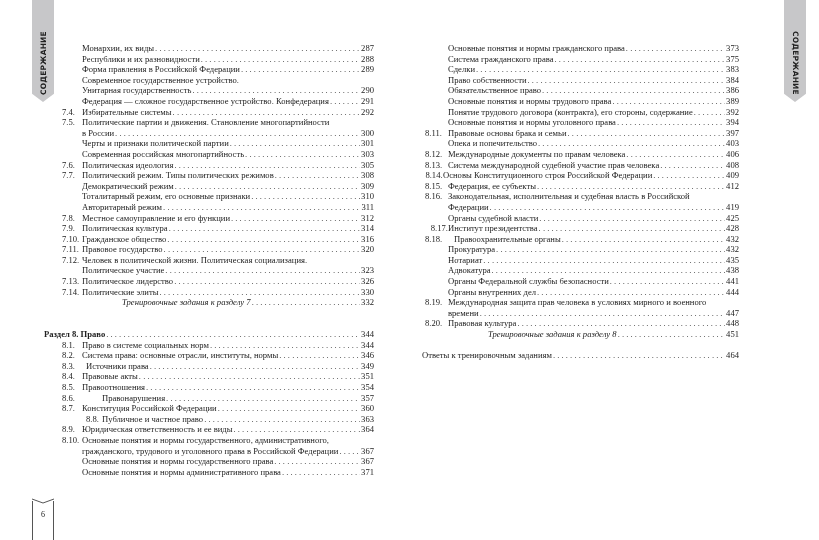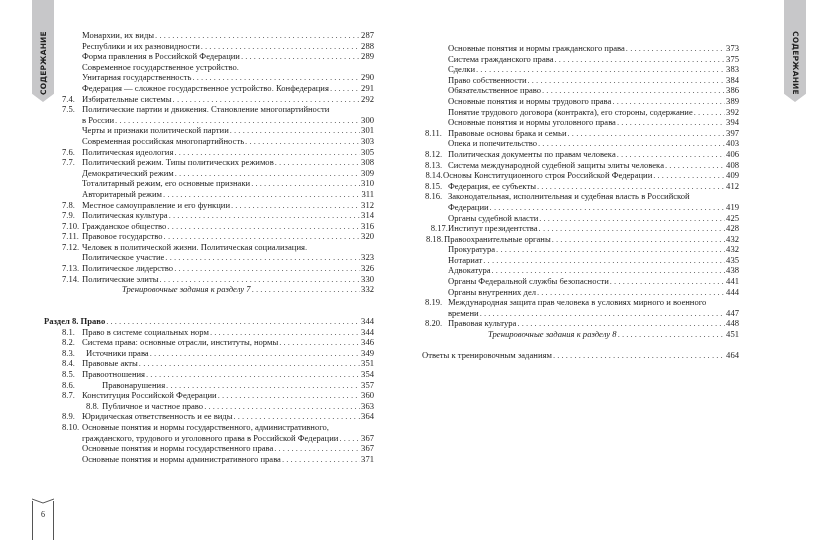--- a/index.html
+++ b/index.html
@@ -10,21 +10,21 @@
   .page.right { left:410px; width:409px; }
   .tab { position:absolute; top:0; width:22px; height:102px; background:#c7c7c9;
          clip-path:polygon(0 0,100% 0,100% 92%,50% 100%,0 92%); }
   .tab.left { left:32px; }
   .tab.right { left:374px; }
   .tab-label { position:absolute; top:50%; left:50%; font-family:"DejaVu Sans", sans-serif;
                font-weight:bold; font-size:7.5px; letter-spacing:0.2px; color:#222; white-space:nowrap; }
   .tab.left .tab-label { transform:translate(-50%,-50%) rotate(-90deg); margin-top:12px; }
   .tab.right .tab-label { transform:translate(-50%,-50%) rotate(90deg); margin-top:12px; }
   .toc { position:absolute; font-size:8.6px; line-height:10.6px; }
-  .toc.left { left:62px; top:30px; width:312px; }
+  .toc.left { left:62px; top:43px; width:312px; }
   .toc.right { left:15px; top:43px; width:314px; }
   .row { display:flex; align-items:flex-end; white-space:nowrap; height:10.6px; }
   .num { flex:0 0 auto; }
   .text { flex:0 0 auto; }
   .dots { flex:1 1 auto; overflow:hidden; margin:0 1px; letter-spacing:1.6px; }
   .dots::before { content:". . . . . . . . . . . . . . . . . . . . . . . . . . . . . . . . . . . . . . . . . . . . . . . . . . . . . . . . . . . . . . . . . . . . . . . . . . . . . . . . . . . . . . . . . . . . . . . . . . . ."; letter-spacing:0; }
   .page-num { flex:0 0 auto; text-align:right; }
   .bold { font-weight:bold; }
   .italic { font-style:italic; }
   .spacer { height:10.6px; }
@@ -335,27 +335,27 @@
         <span class="page-num">397</span>
       </div>
       <div class="row">
         <span class="num" style="width: 23px;"></span>
         <span class="text">Опека и попечительство</span>
         <span class="dots"></span>
         <span class="page-num">403</span>
       </div>
       <div class="row">
         <span class="num" style="width: 23px;">8.12.</span>
-        <span class="text">Политическая документы по правам человека</span>
+        <span class="text">Международные документы по правам человека</span>
         <span class="dots"></span>
         <span class="page-num">406</span>
       </div>
       <div class="row">
         <span class="num" style="width: 23px;">8.13.</span>
-        <span class="text">Система международной судебной защиты элиты человека</span>
+        <span class="text">Система международной судебной участие прав человека</span>
         <span class="dots"></span>
         <span class="page-num">408</span>
       </div>
       <div class="row">
         <span class="num" style="width: 18px; text-align: center;">8.14.</span>
         <span class="text">Основы Конституционного строя Российской Федерации</span>
         <span class="dots"></span>
         <span class="page-num">409</span>
       </div>
       <div class="row">
@@ -380,21 +380,21 @@
         <span class="dots"></span>
         <span class="page-num">425</span>
       </div>
       <div class="row">
         <span class="num" style="width: 23px; text-align: right;">8.17.</span>
         <span class="text">Институт президентства</span>
         <span class="dots"></span>
         <span class="page-num">428</span>
       </div>
       <div class="row">
-        <span class="num" style="width: 19px; text-align: center;">8.18.</span>
+        <span class="num" style="width: 29px;">8.18.</span>
         <span class="text">Правоохранительные органы</span>
         <span class="dots"></span>
         <span class="page-num">432</span>
       </div>
       <div class="row">
         <span class="num" style="width: 23px;"></span>
         <span class="text">Прокуратура</span>
         <span class="dots"></span>
         <span class="page-num">432</span>
       </div>

